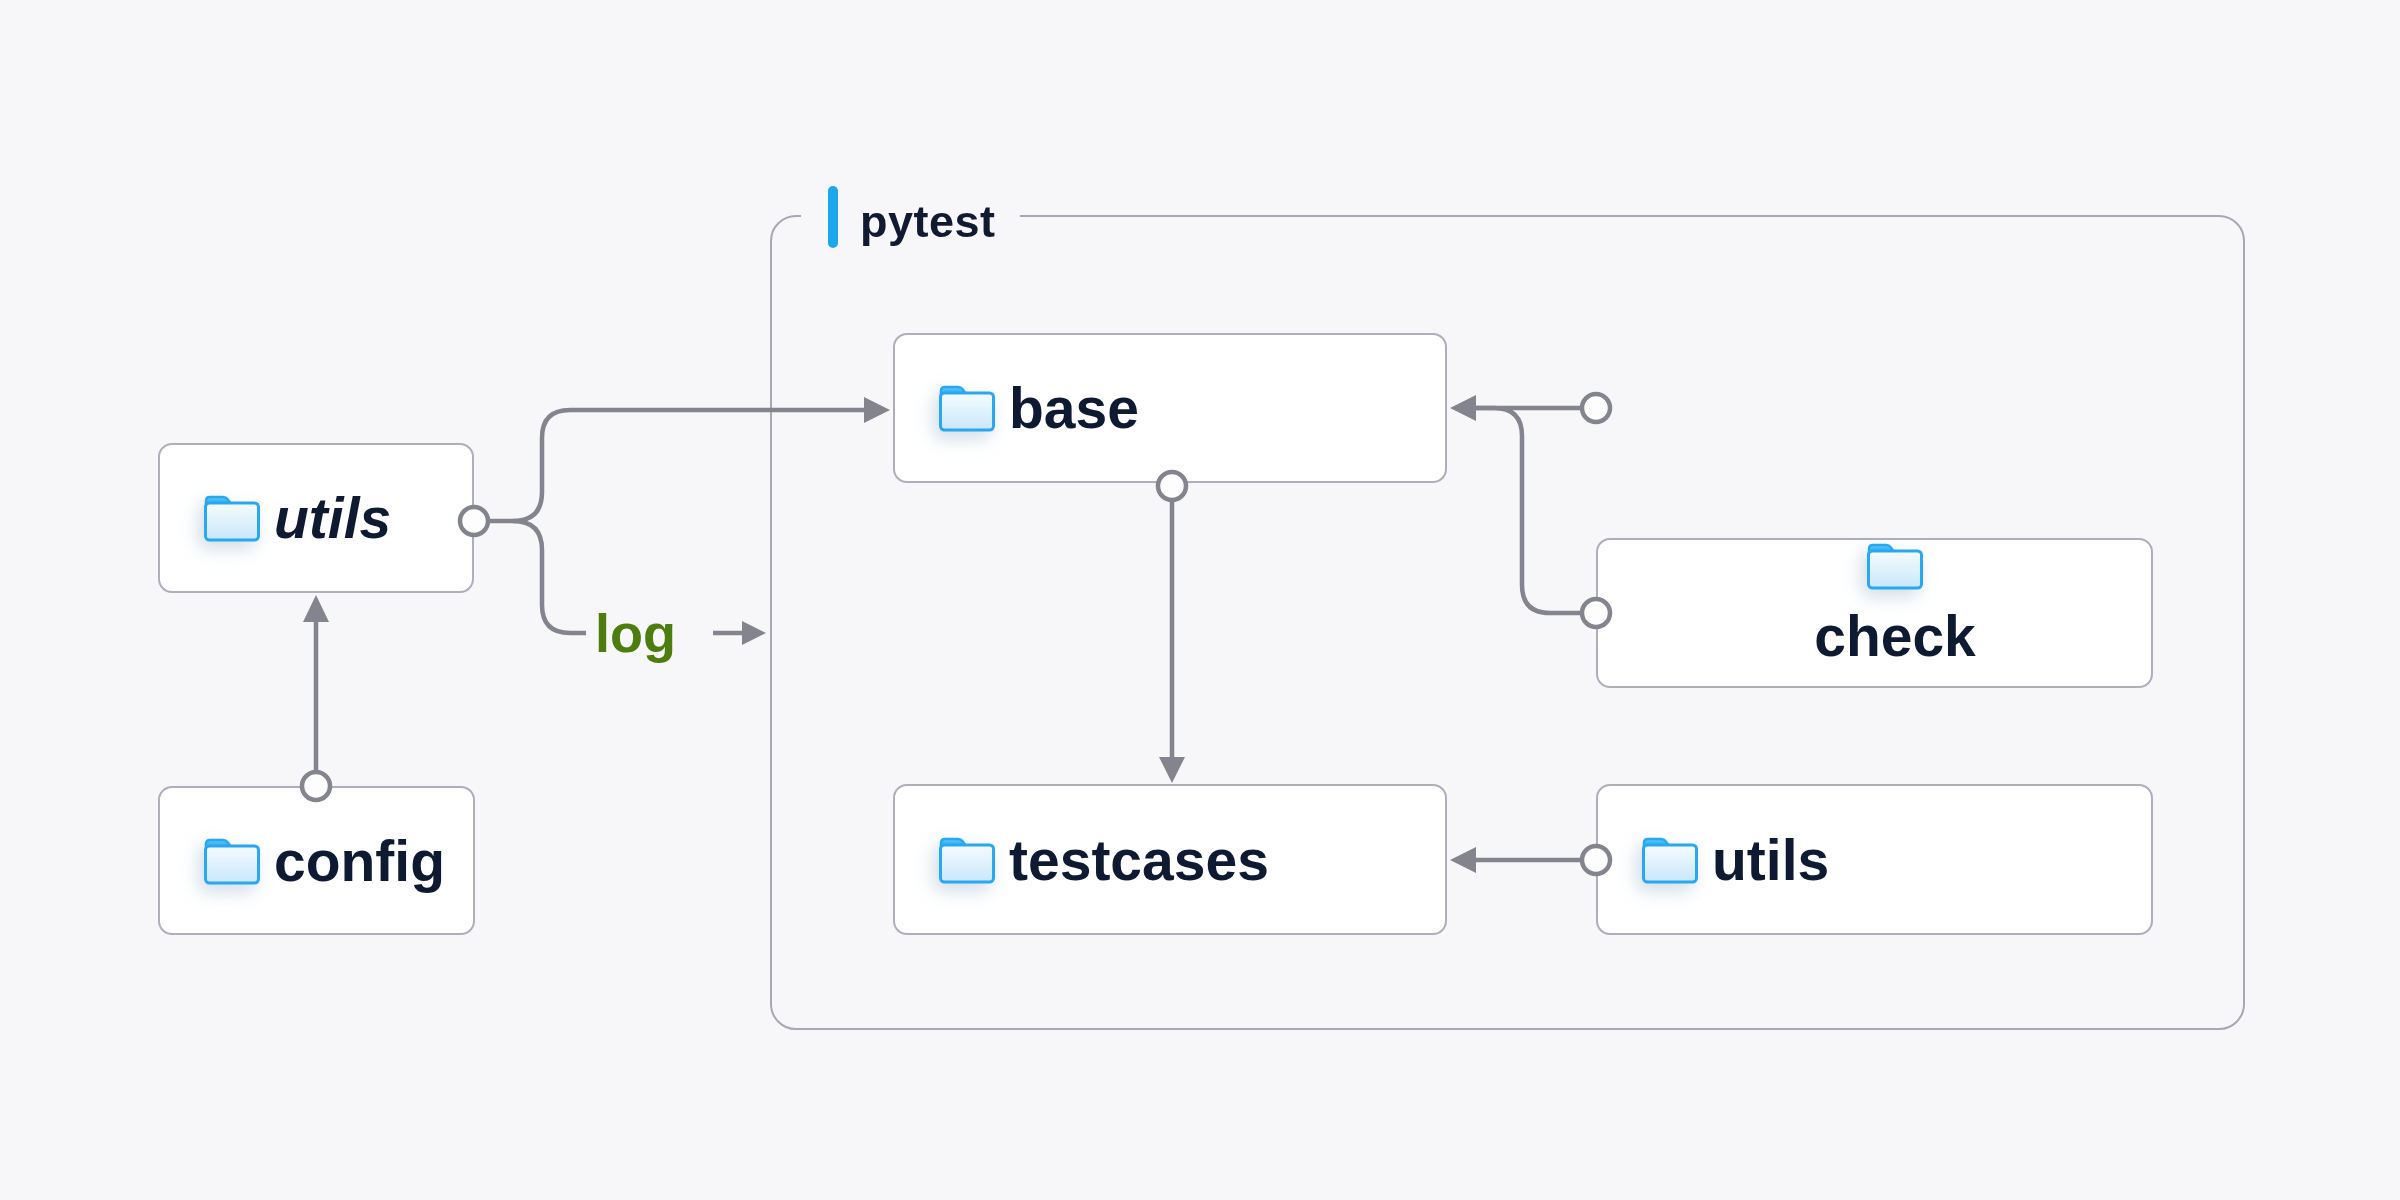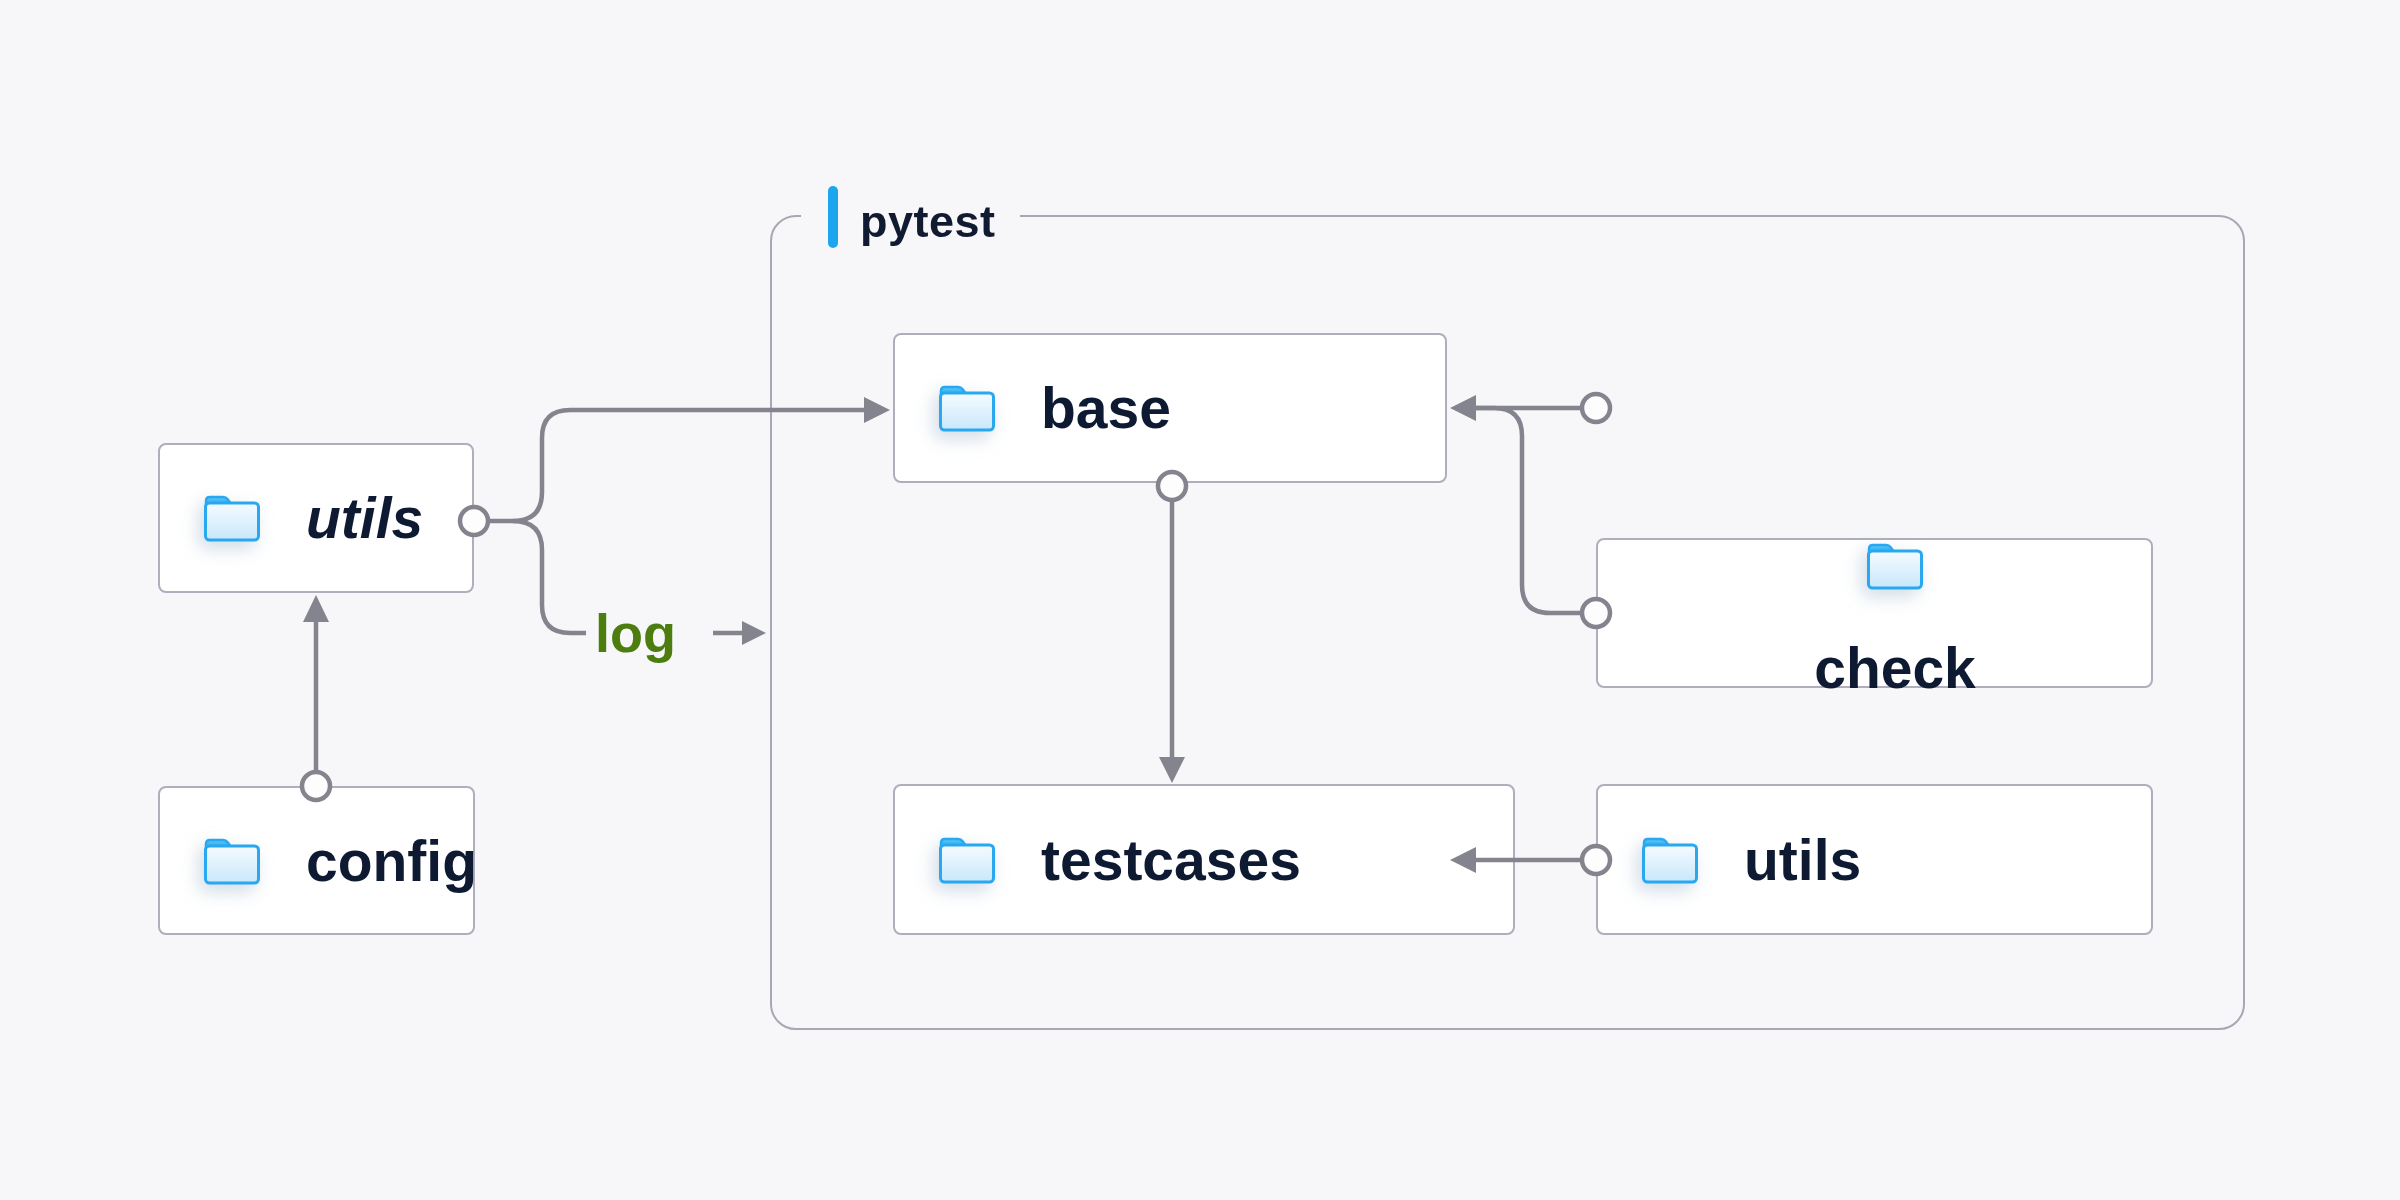--- a/index.html
+++ b/index.html
@@ -23,35 +23,35 @@
   }
   .frame-label .bar{
     width:10px;height:62px;border-radius:5px;background:#1ba6ee;
   }
   .frame-label .frame-title{
     font-size:45px;font-weight:700;color:#101a31;letter-spacing:.5px;
   }
   
   .node{
     position:absolute;box-sizing:border-box;
-    background:#ffffff;border:2.5px solid #aeaebc;border-radius:8px;
-    display:flex;align-items:center;gap:43px;padding-left:41px;
+    background:#ffffff;border:2.5px solid #aeaebc;border-radius:14px;
+    display:flex;align-items:center;gap:11px;padding-left:41px;
     z-index:2;
   }
   .node .label{
     font-size:57px;font-weight:700;color:#0e1a32;letter-spacing:0;
   }
   .node .folder{
     flex:0 0 auto;
     filter:drop-shadow(-5px 7px 9px rgba(90,130,170,.28));
   }
   .node-utils    {left:158px;top:443px;width:316px;height:150px;font-style:italic;}
   .node-config   {left:158px;top:786px;width:317px;height:149px;}
   .node-base     {left:893px;top:333px;width:554px;height:150px;}
-  .node-testcases{left:893px;top:784px;width:622px;height:151px;}
+  .node-testcases{left:893px;top:784px;width:554px;height:151px;}
   .node-pymilvus {left:1596px;top:333px;width:557px;height:150px;}
   .node-check    {left:1596px;top:538px;width:557px;height:150px;flex-direction:column;}
   .node-common   {left:1596px;top:784px;width:557px;height:151px;}
   
   .edge-label{
     position:absolute;left:595px;top:603px;height:60px;
     display:flex;align-items:center;z-index:3;
     font-size:54px;font-weight:700;color:#4d7c0f;
   }
   

